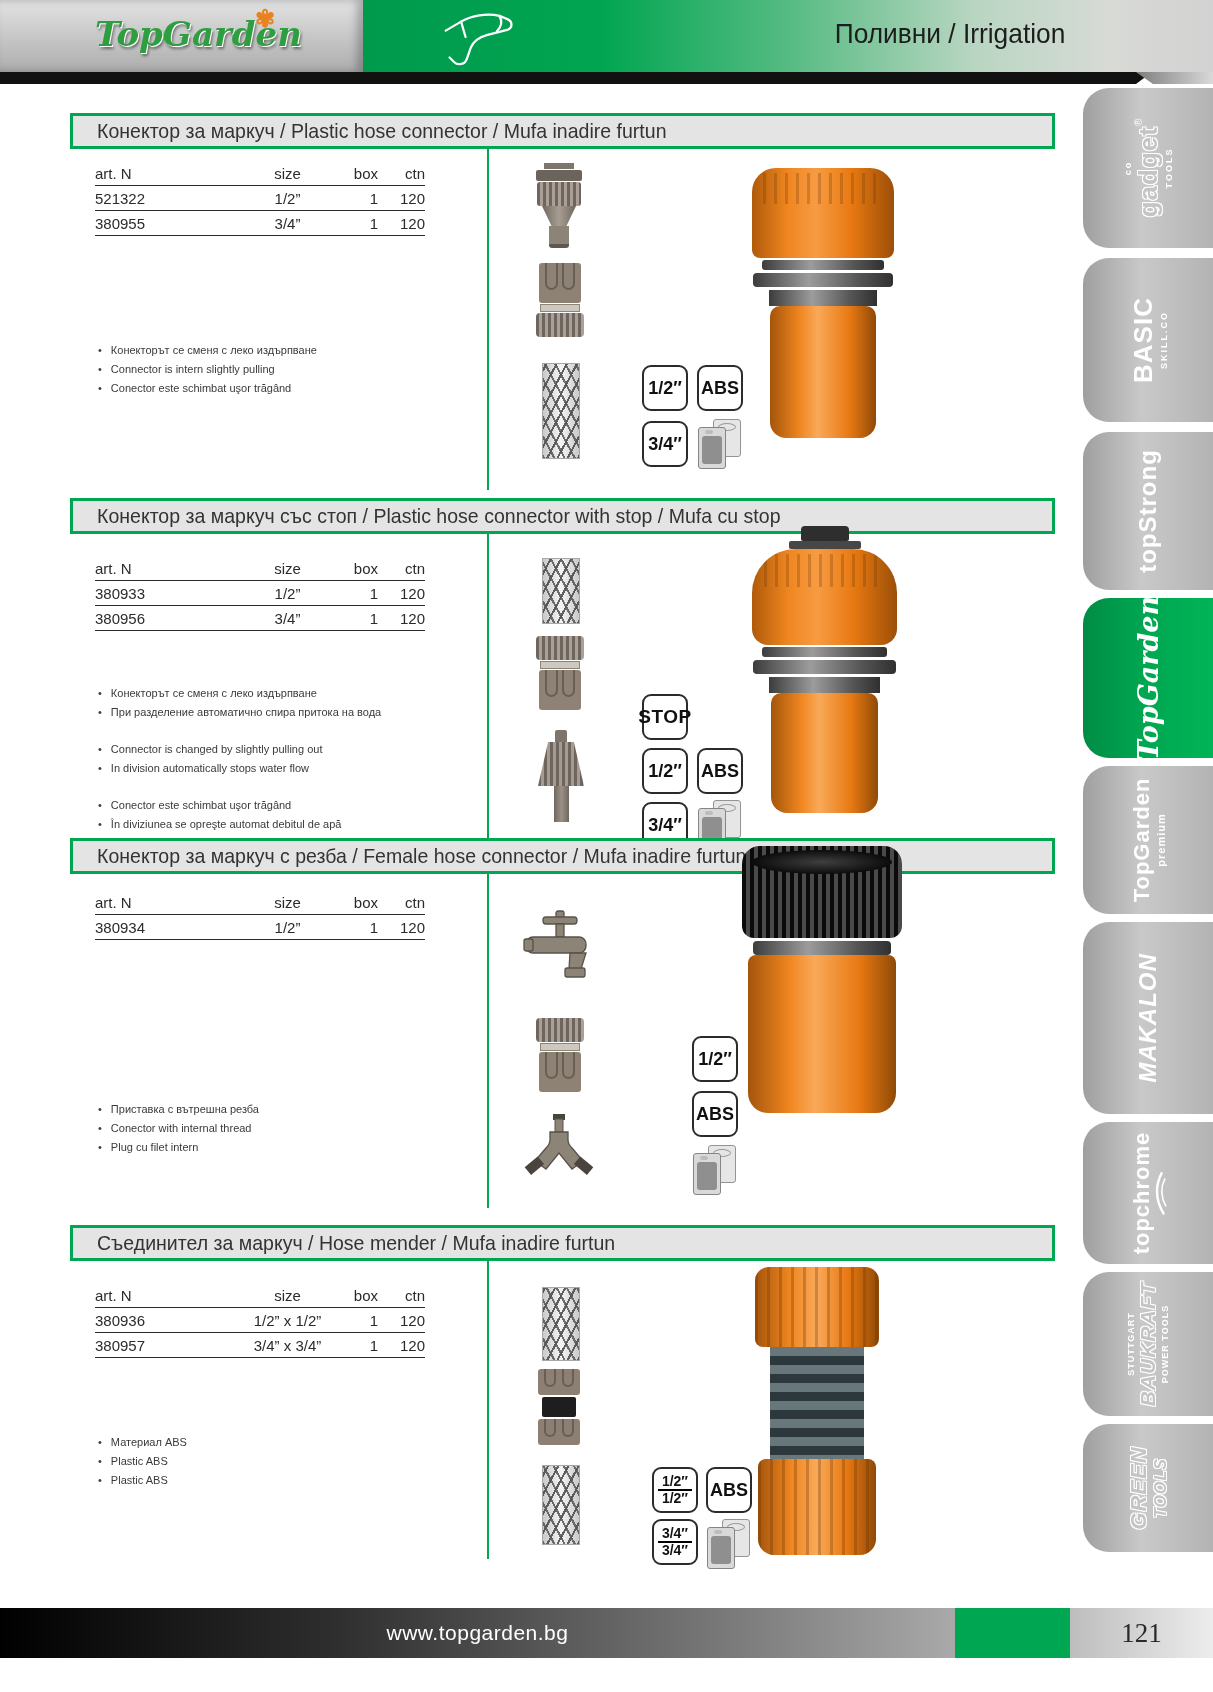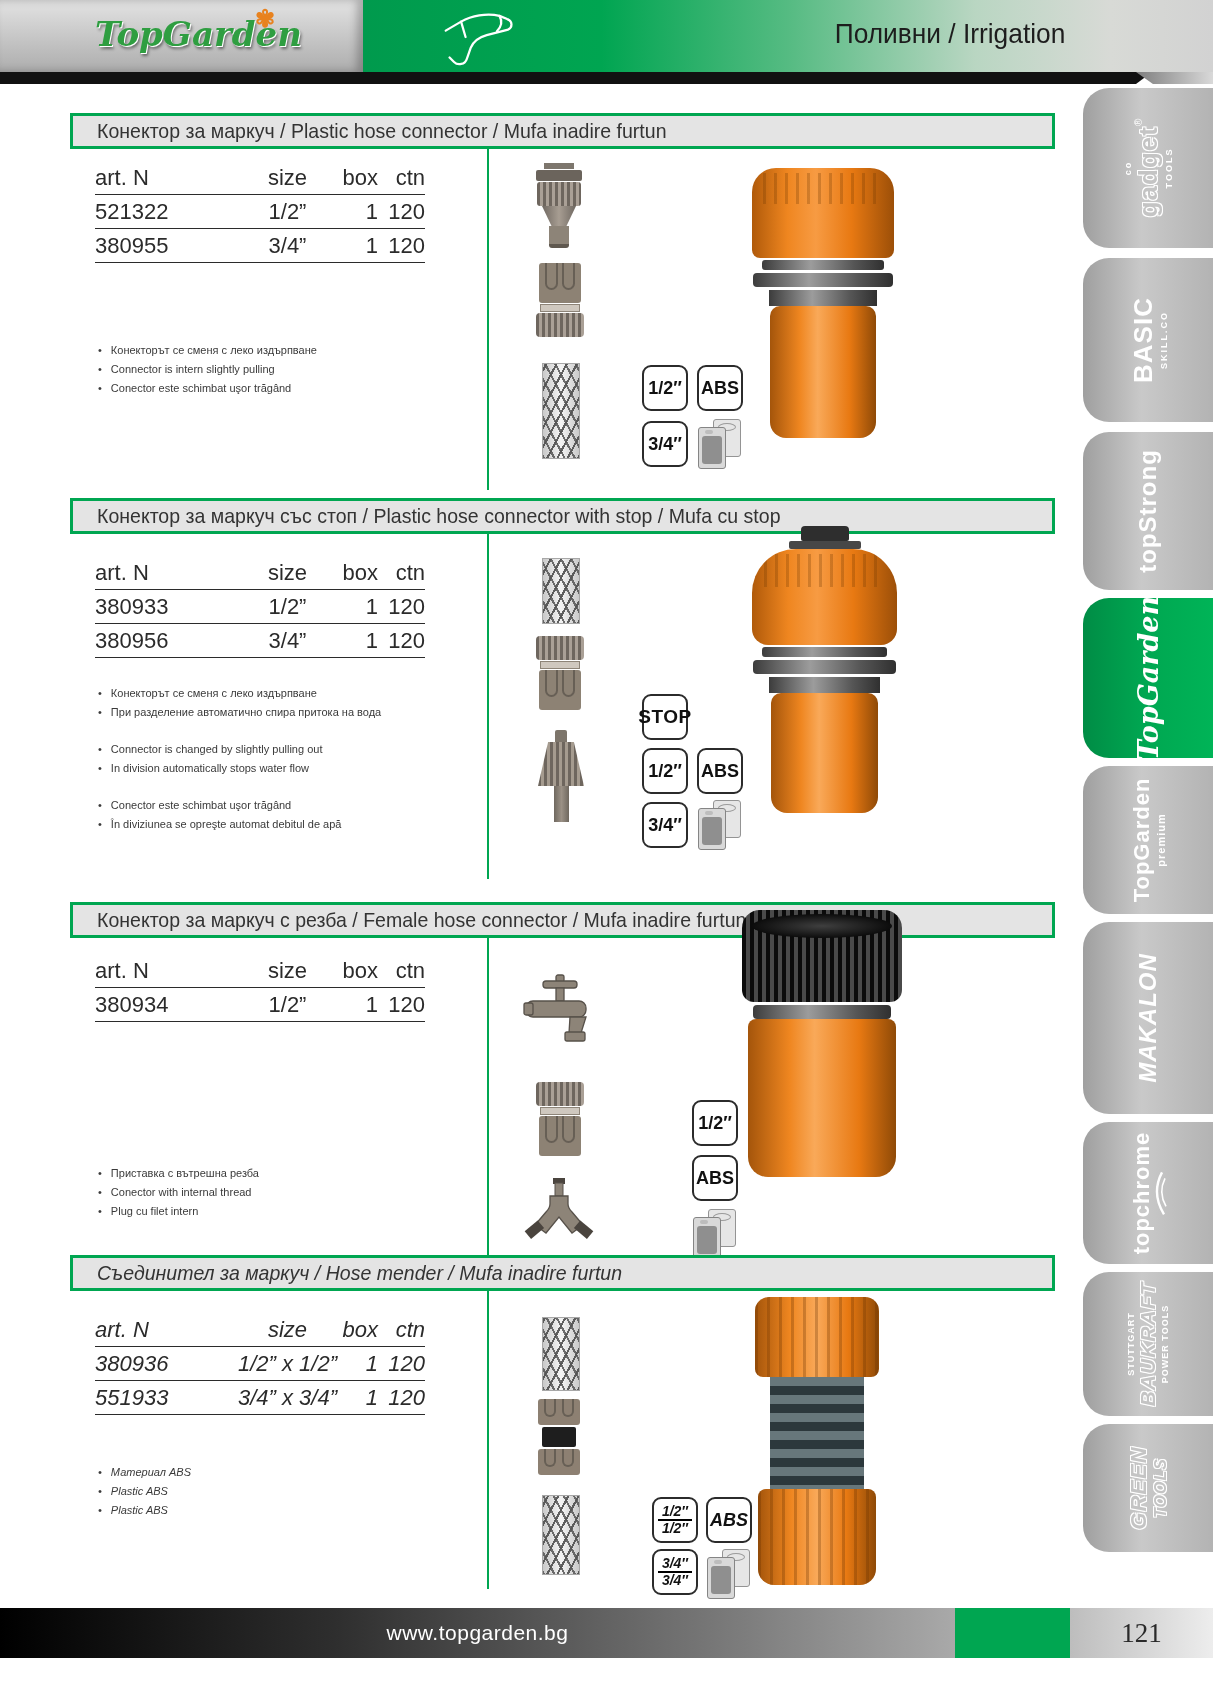--- a/index.html
+++ b/index.html
@@ -26,21 +26,21 @@
     background:linear-gradient(90deg,#7e7e7e,#d9d9d9);clip-path:polygon(0 0,100% 0,100% 100%,22% 100%);}
   
   .sec{position:absolute;left:70px;width:985px;}
   .sec-title{box-sizing:border-box;height:36px;background:#e4e4e4;border:3px solid #00A651;
     display:flex;align-items:center;padding-left:24px;}
   .sec-title span{font-size:21px;color:#333;transform:scaleX(.93);transform-origin:0 50%;
     white-space:nowrap;}
   .divider{position:absolute;left:417px;top:36px;bottom:4px;width:2px;background:#00A651;}
   
   .ptable{position:absolute;left:25px;border-collapse:collapse;width:330px;}
-  .ptable th,.ptable td{font-size:22px;font-weight:normal;color:#2b2b2b;
+  .ptable th,.ptable td{font-size:15px;font-weight:normal;color:#2b2b2b;
     border-bottom:1.6px solid #2b2b2b;padding:4px 0 3px;}
   .c0{text-align:left;width:140px;}
   .c1{text-align:center;width:105px;}
   .c2{text-align:right;width:38px;}
   .c3{text-align:right;width:47px;}
   
   .bullets{position:absolute;left:25px;width:352px;font-size:11px;line-height:19px;color:#3a3a3a;}
   .bgroup{margin-bottom:18px;}
   .bullet{display:flex;}
   .bullet::before{content:"•";margin:0 9px 0 3px;color:#3a3a3a;}
@@ -323,21 +323,21 @@
       <div class="p-knob"></div>
         <div class="p-knob2"></div>
       <div class="p-cap bulb"></div>
       <div class="ring r1"></div>
         <div class="ring r2"></div>
         <div class="ring r3"></div>
       <div class="p-body" style="height:120px;"></div>
     </div>
   </div>
 
-  <div class="sec" style="top:902px;height:374px;">
+  <div class="sec" style="top:838px;height:374px;">
     <div class="sec-title">
       <span>Конектор за маркуч с резба  / Female hose connector / Mufa inadire furtun</span>
     </div>
     <div class="divider"></div>
 
     <table class="ptable" style="top:52px;">
       <tbody>
           <tr>
         <th class="c0">art. N</th>
         <th class="c1">size</th>
@@ -398,42 +398,42 @@
         <div class="pkg-front"></div>
     </div>
 
     <div class="prod" style="left:672px;top:8px;width:160px;">
       <div class="p3-thread"></div>
       <div class="ring r2" style="width:86%;"></div>
       <div class="p-body" style="width:92%;height:158px;border-radius:8px 8px 20px 20px;"></div>
     </div>
   </div>
 
-  <div class="sec" style="top:1255px;height:338px;font-style:italic;">
+  <div class="sec" style="top:1225px;height:338px;">
     <div class="sec-title">
       <span>Съединител за маркуч / Hose mender / Mufa inadire furtun</span>
     </div>
     <div class="divider"></div>
 
     <table class="ptable" style="top:58px;">
       <tbody>
           <tr>
         <th class="c0">art. N</th>
         <th class="c1">size</th>
         <th class="c2">box</th>
         <th class="c3">ctn</th>
       </tr>
       <tr>
         <td class="c0">380936</td>
         <td class="c1">1/2” x 1/2”</td>
         <td class="c2">1</td>
         <td class="c3">120</td>
       </tr>
       <tr>
-        <td class="c0">551933</td>
+        <td class="c0">380957</td>
         <td class="c1">3/4” x 3/4”</td>
         <td class="c2">1</td>
         <td class="c3">120</td>
       </tr>
     </tbody>
       </table>
 
     <div class="bullets" style="top:208px;">
       <div class="bgroup">
         <div class="bullet">

